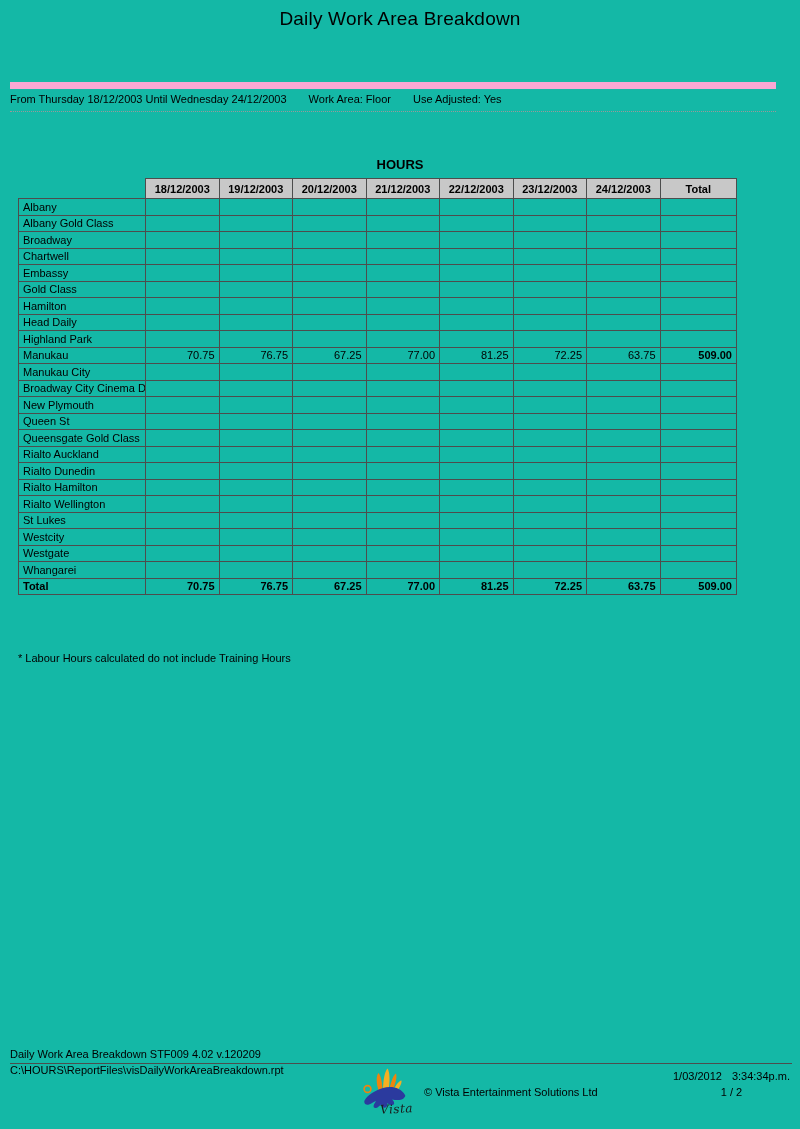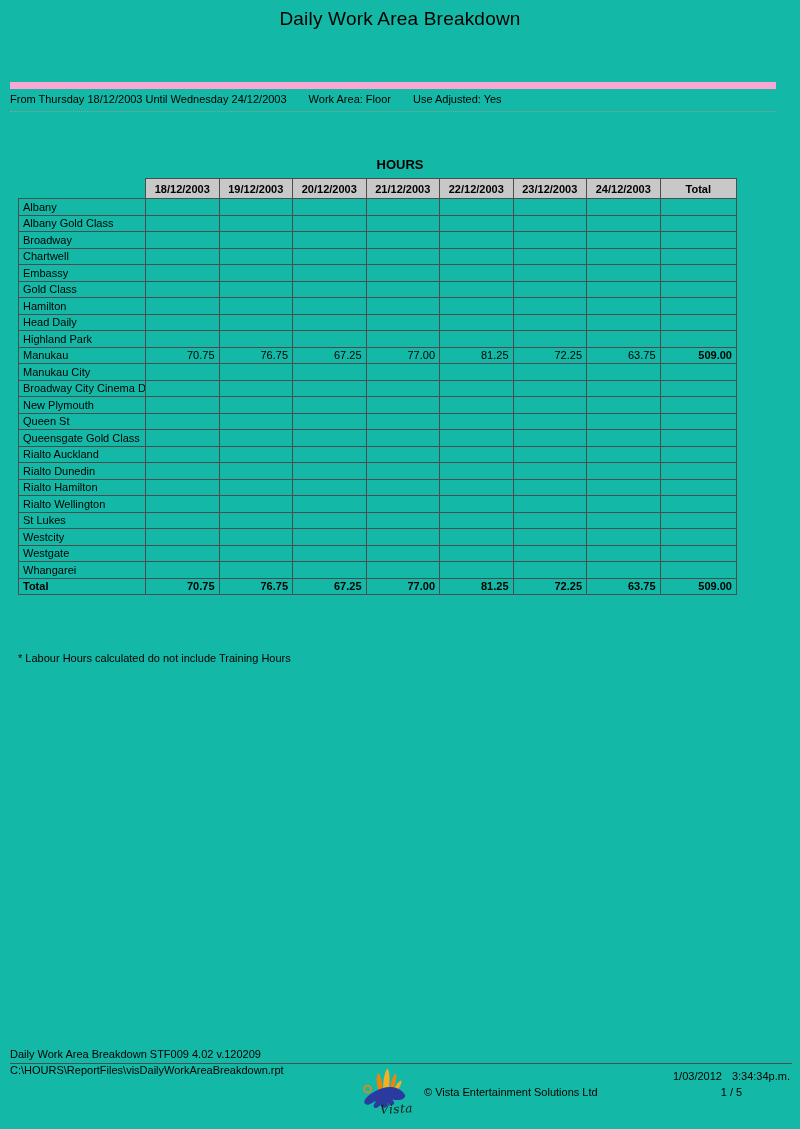--- a/index.html
+++ b/index.html
@@ -404,21 +404,21 @@
 
   <div class="footer-rule"></div>
 
   <div class="footer-left">
     <div>Daily Work Area Breakdown STF009 4.02 v.120209</div>
     <div>C:\HOURS\ReportFiles\visDailyWorkAreaBreakdown.rpt</div>
   </div>
 
   <div class="footer-right">
     <div><span>1/03/2012</span><span class="time">3:34:34p.m.</span></div>
-    <div>1 / 5</div>
+    <div>1 / 2</div>
   </div>
 
   <div class="footer-logo">
     <svg width="58" height="42" viewBox="0 0 58 42">
 
       <path d="M21,26 C18,17 18,10 20.5,7 C23,9.5 24.5,18 24.5,25 Z" fill="#ef840d"></path>
       <path d="M25,25 C25,13 27,5 29.5,2.5 C32,6 32,16 30.5,25 Z" fill="#f6b021"></path>
       <path d="M31,25 C33,15 35.5,9 38,7.5 C39.5,11 37,19 34,26 Z" fill="#ef840d"></path>
       <path d="M34.5,26 C37.5,19 41,15 43.5,14.5 C44,18 40.5,23 37,28 Z" fill="#f6b021"></path>
       <circle cx="9.5" cy="23" r="3.4" fill="none" stroke="#ef840d" stroke-width="1.6"></circle>

